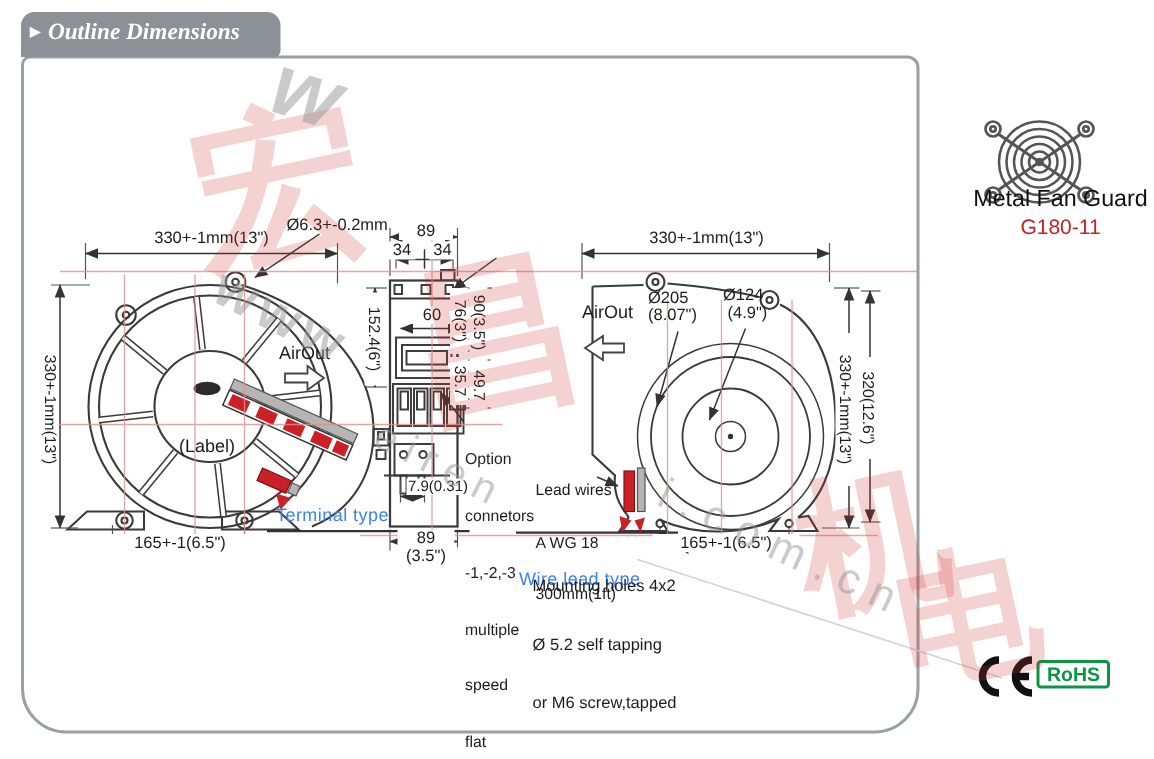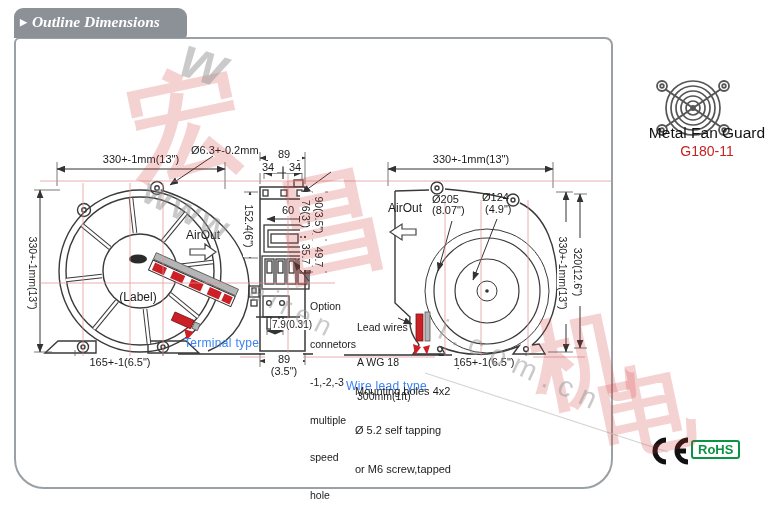--- a/index.html
+++ b/index.html
@@ -269,21 +269,21 @@
   <div class="t dim v c" style="left:325px;top:241px;width:30px;">49.7</div>
   <div class="t dim" style="left:271px;top:319px;font-size:10px;">7.9(0.31)</div>
   <div class="t dim c" style="left:265px;top:353px;width:36px;">89</div>
   <div class="t dim c" style="left:261px;top:365px;width:44px;">(3.5")</div>
   <div class="t note2" style="left:310px;top:275px;">
     <div>Option</div>
     <div>connetors</div>
     <div>-1,-2,-3</div>
     <div>multiple</div>
     <div>speed</div>
-    <div>hole</div>
+    <div>flat</div>
     
     
     
     
   </div>
 
   <div class="t dim c" style="left:418px;top:153px;width:104px;">330+-1mm(13")</div>
   <div class="t dim v c" style="left:569px;top:222px;width:100px;">330+-1mm(13")</div>
   <div class="t dim v c" style="left:584px;top:238px;width:66px;">320(12.6")</div>
   <div class="t dim c" style="left:435px;top:356px;width:96px;">165+-1(6.5")</div>

